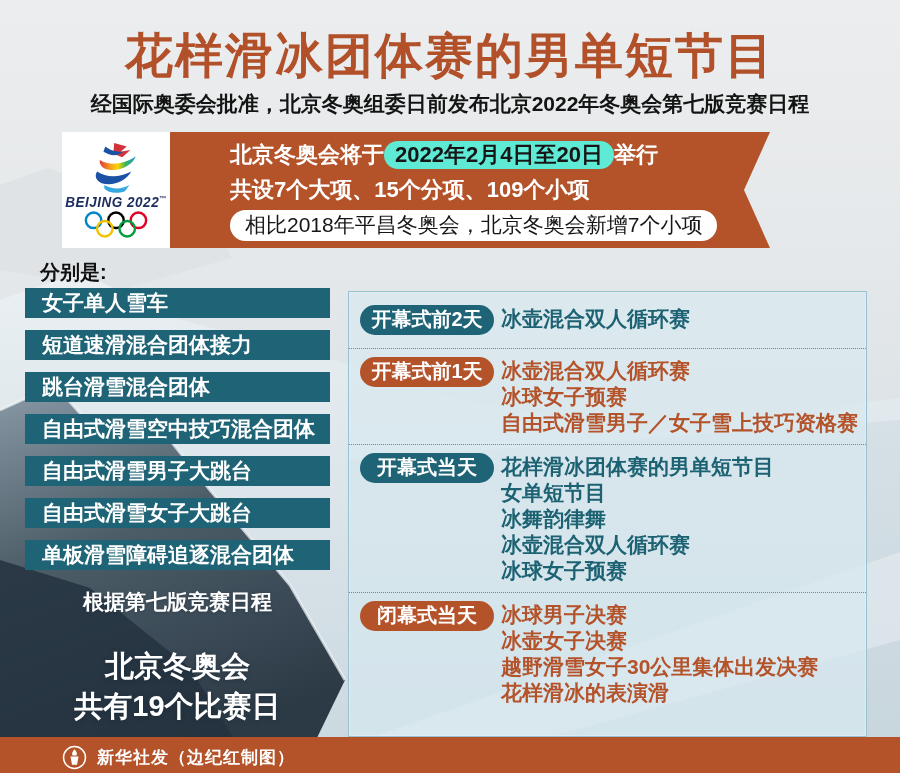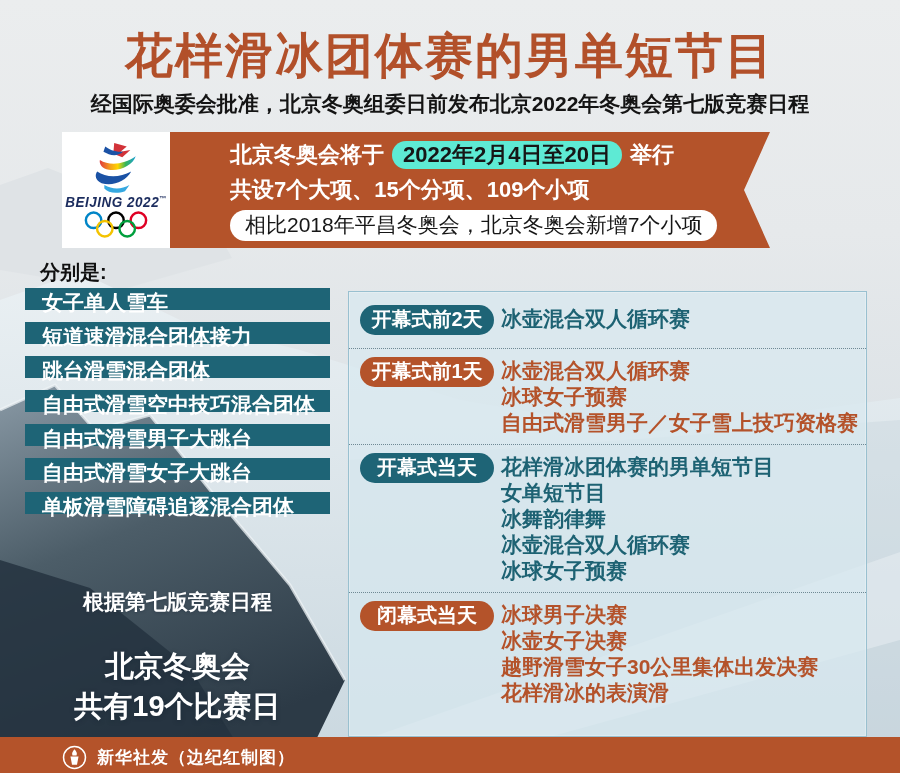--- a/index.html
+++ b/index.html
@@ -40,36 +40,36 @@
   }
   .wordmark sup{font-size:7px;}
 
   
   .banner{
     position:absolute;left:170px;top:132px;width:600px;height:116px;background:var(--rust);
     clip-path:polygon(0 0,100% 0,calc(100% - 26px) 50%,100% 100%,0 100%);
     display:flex;flex-direction:column;justify-content:center;gap:5px;
     padding:0 60px 0 60px;color:#fff;font-weight:bold;font-size:22px;
   }
-  .banner .bline{white-space:nowrap;display:flex;align-items:center;gap:8px;}
+  .banner .bline{white-space:nowrap;display:flex;align-items:center;}
   .hl-pill{
     background:#5eead4;color:#161616;border-radius:15px;padding:0 11px 1px 11px;
     display:inline-block;font-size:22px;line-height:27px;
   }
   .note-pill{
     background:#fff;color:#161616;border-radius:16px;padding:1px 15px 2px 15px;
     display:inline-block;font-size:21px;font-weight:normal;
   }
 
   
   .intro-label{position:absolute;left:40px;top:259px;font-size:20px;font-weight:bold;color:#101010;}
   .events{position:absolute;left:25px;top:288px;width:305px;}
   .event-bar{
     background:var(--teal);color:#fff;font-size:21px;font-weight:bold;
-    height:22px;line-height:30px;padding-left:17px;margin-bottom:12px;white-space:nowrap;
+    height:30px;line-height:30px;padding-left:17px;margin-bottom:12px;white-space:nowrap;
     letter-spacing:0px;
   }
   .summary{position:absolute;left:25px;top:588px;width:305px;text-align:center;color:#fff;}
   .summary-l1{font-size:21px;font-weight:bold;text-shadow:0 1px 3px rgba(30,45,60,.45);}
   .summary-big{margin-top:30px;font-size:29px;font-weight:bold;line-height:40px;text-shadow:0 1px 4px rgba(20,35,50,.5);}
 
   
   .panel{
     position:absolute;left:348px;top:291px;width:519px;height:446px;
     background:rgba(216,233,240,.72);

